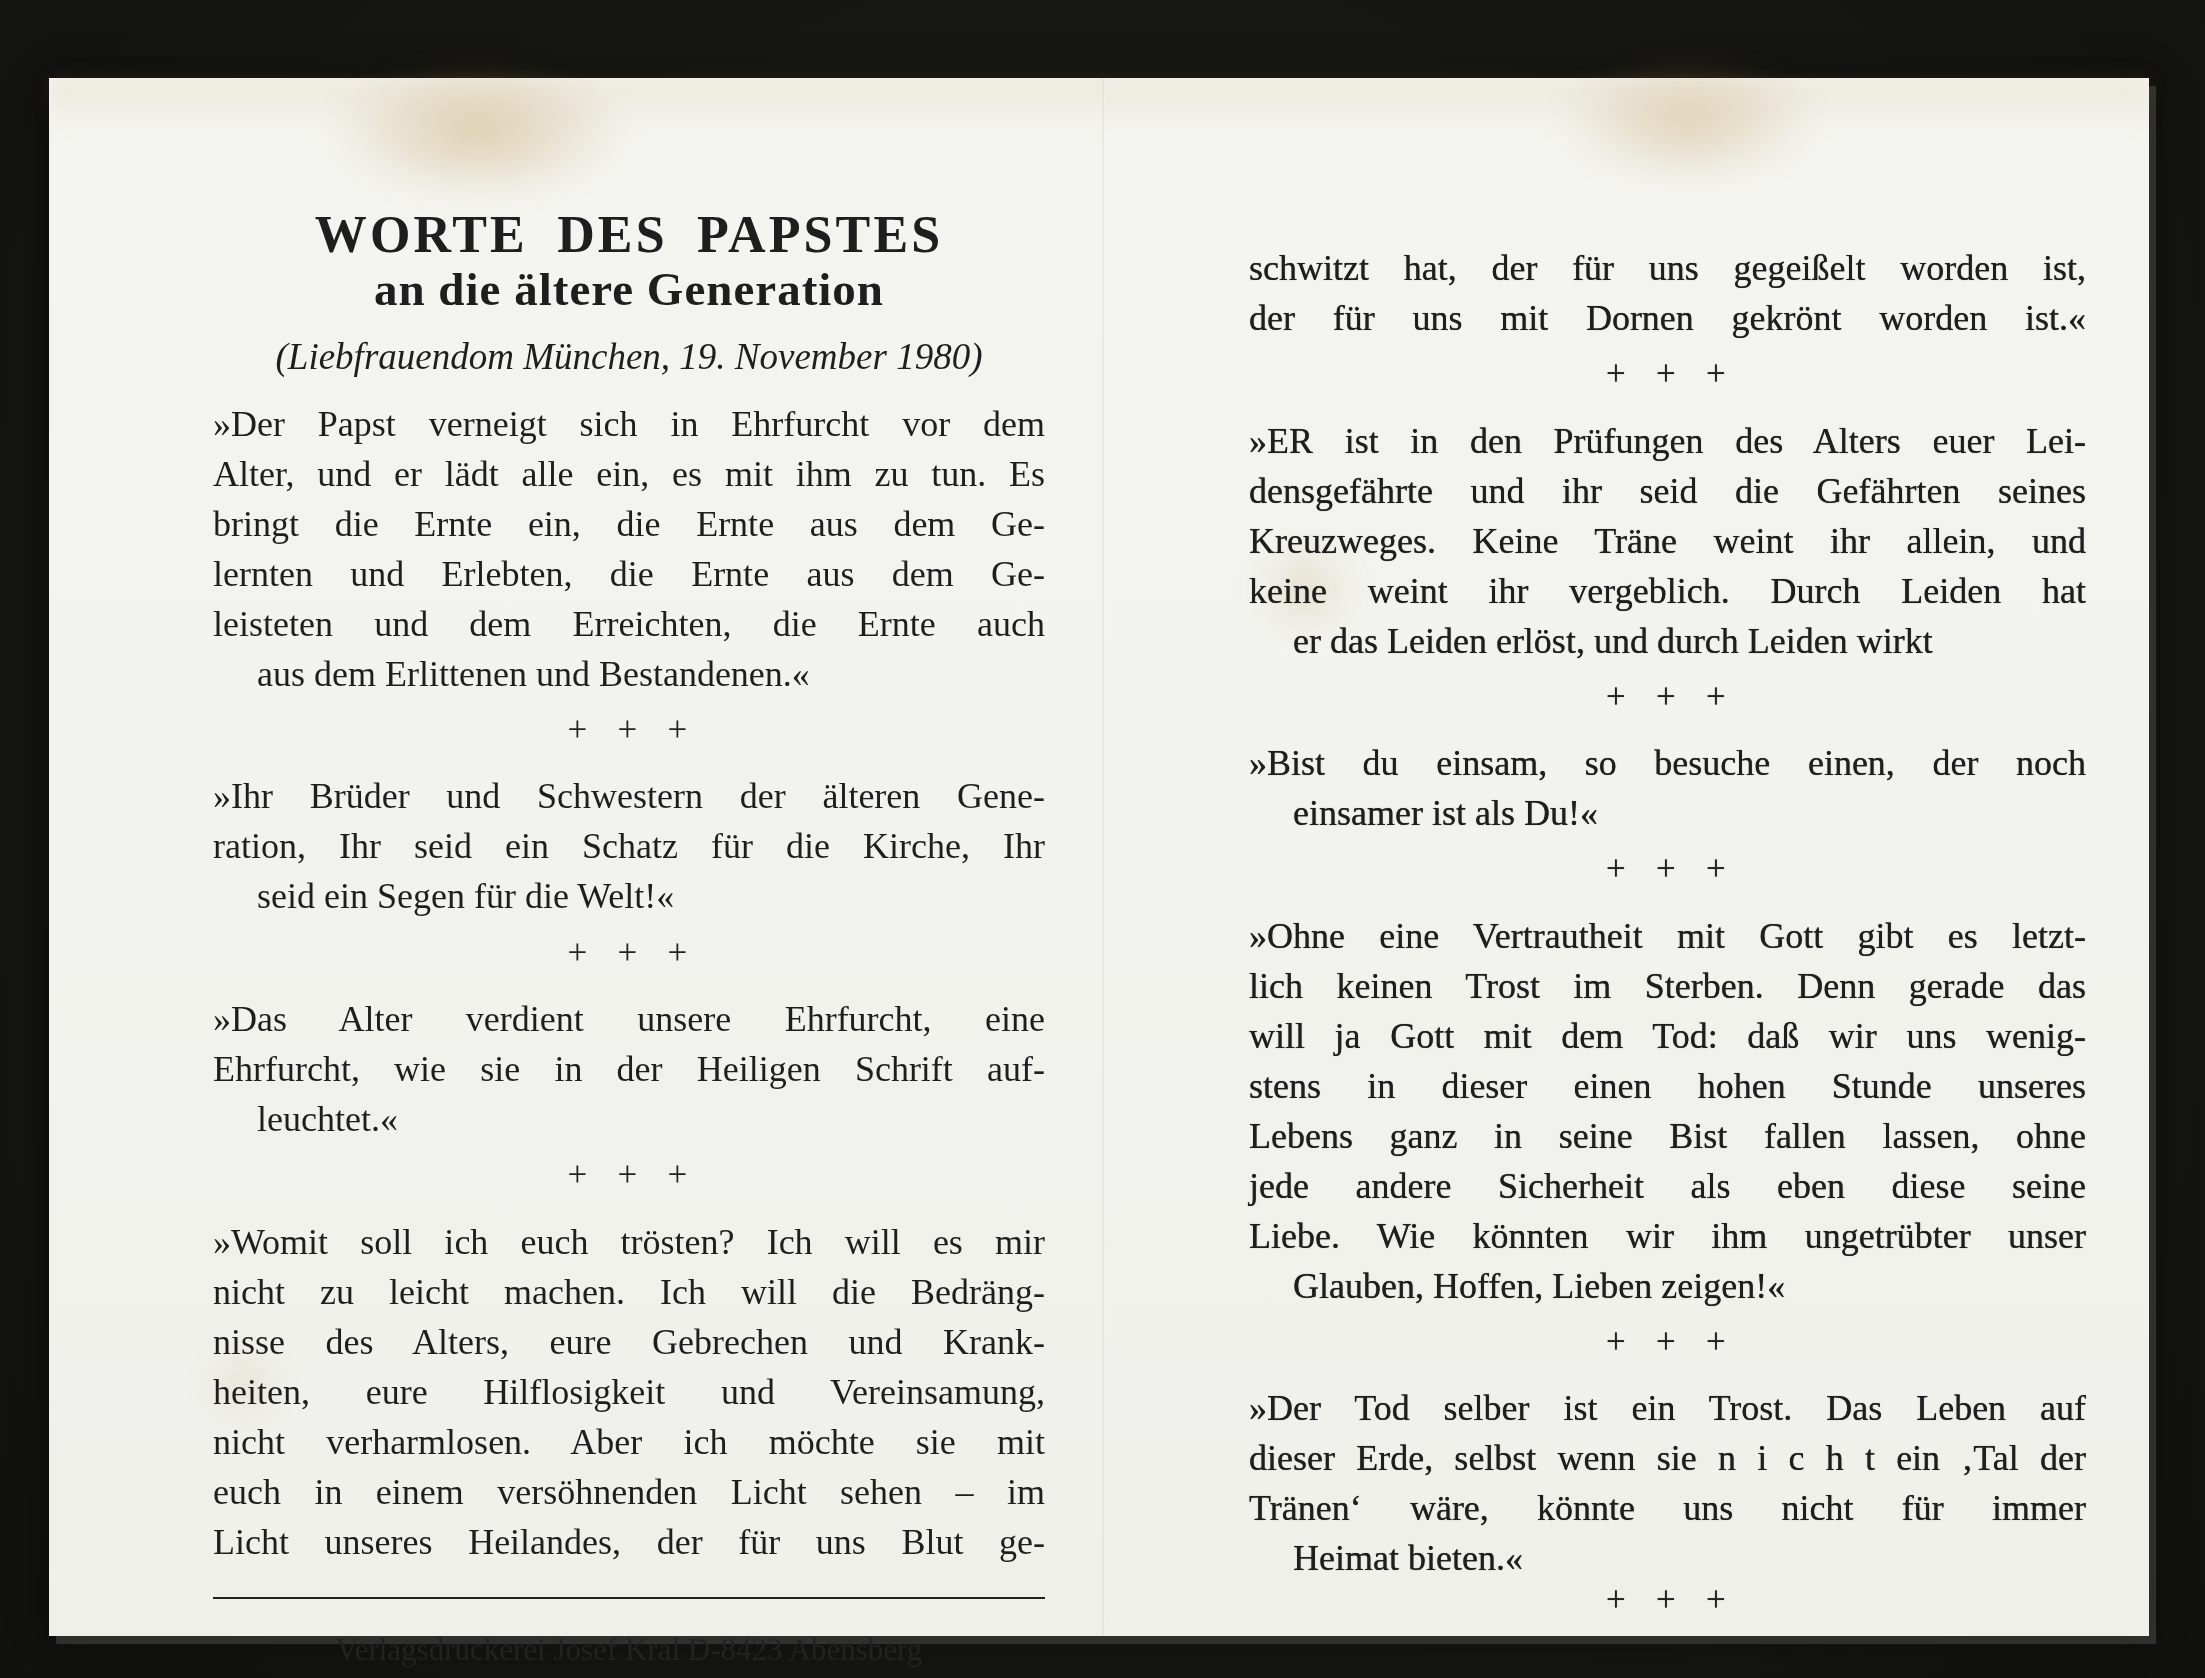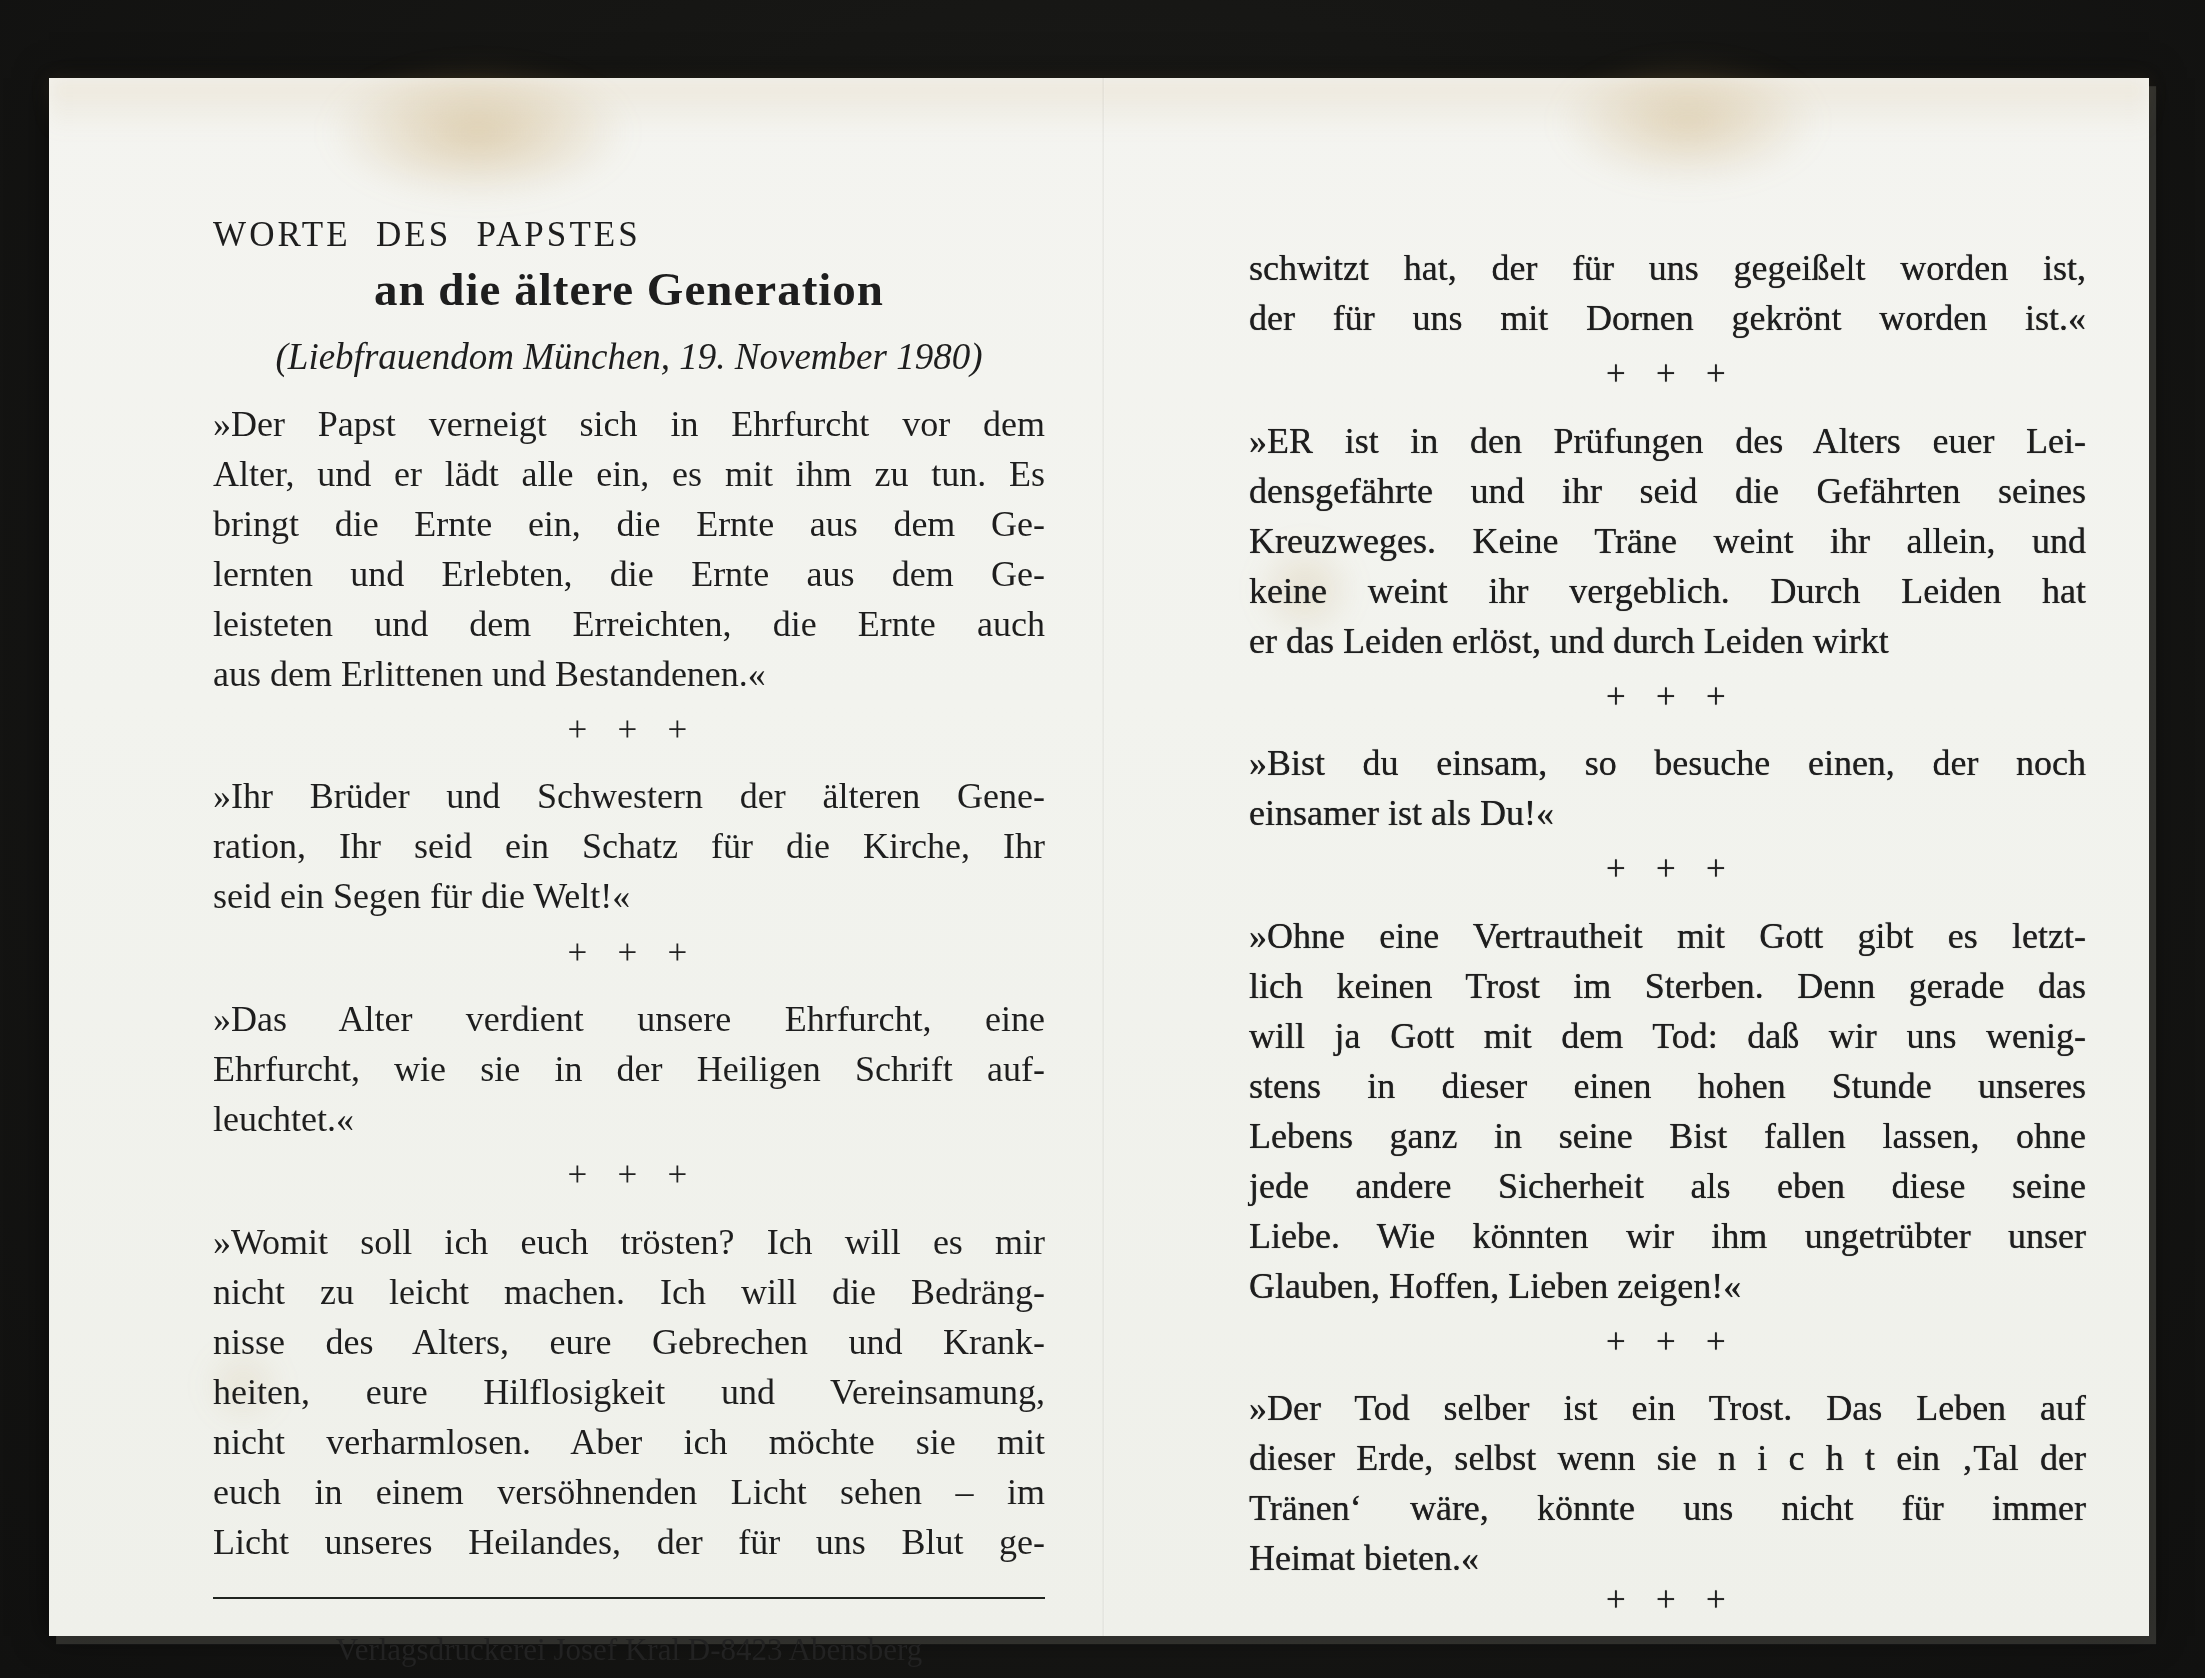--- a/index.html
+++ b/index.html
@@ -53,26 +53,26 @@
     color: #1e1e1e;
     font-size: 36px;
     line-height: 50px;
   }
   .col-left  { left: 164px;  top: 129px; width: 832px; }
   .col-right { left: 1200px; top: 149px; width: 837px; }
   
   .col-right .tline, .col-right .sep { text-shadow: 0 0 0.7px rgba(10,10,10,0.85); }
 
   .title-1 {
-    font-size: 35px;
+    font-size: 52px;
     line-height: 56px;
-    font-weight: normal;
+    font-weight: bold;
     letter-spacing: 3.1px;
     word-spacing: 13.3px;
-    text-align: left;
+    text-align: center;
     margin: 0;
   }
   .title-2 {
     font-size: 47px;
     line-height: 53px;
     font-weight: bold;
     letter-spacing: 1px;
     text-align: center;
     margin: 0;
   }
@@ -84,21 +84,21 @@
     margin: 17.4px 0 0 0;
   }
   .para { margin: 18.4px 0 0 0; }
   .col-right .para:first-child { margin-top: 16px; }
   .tline {
     text-align: justify;
     text-align-last: justify;
     white-space: nowrap;
     hyphens: none;
   }
-  .para:not(.jlast) .tline:last-child { text-align-last: left; white-space: normal; }
+  .para:not(.jlast) .tline:last-child { text-align-last: left; white-space: normal; margin-left: 44px; }
   .sep {
     text-align: center;
     font-size: 35px;
     line-height: 46px;
     margin: 8.2px 0 0 0;
     letter-spacing: 3.1px;
     word-spacing: 15.3px;
     color: #222;
   }
   .sep.final { margin-top: -6.1px; }

